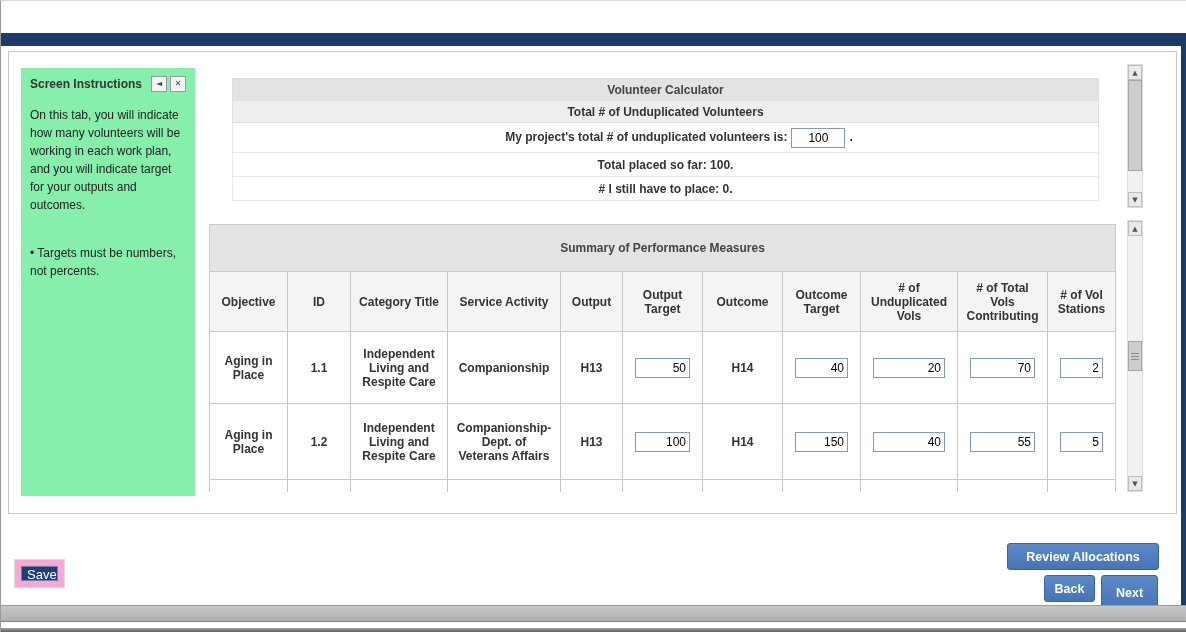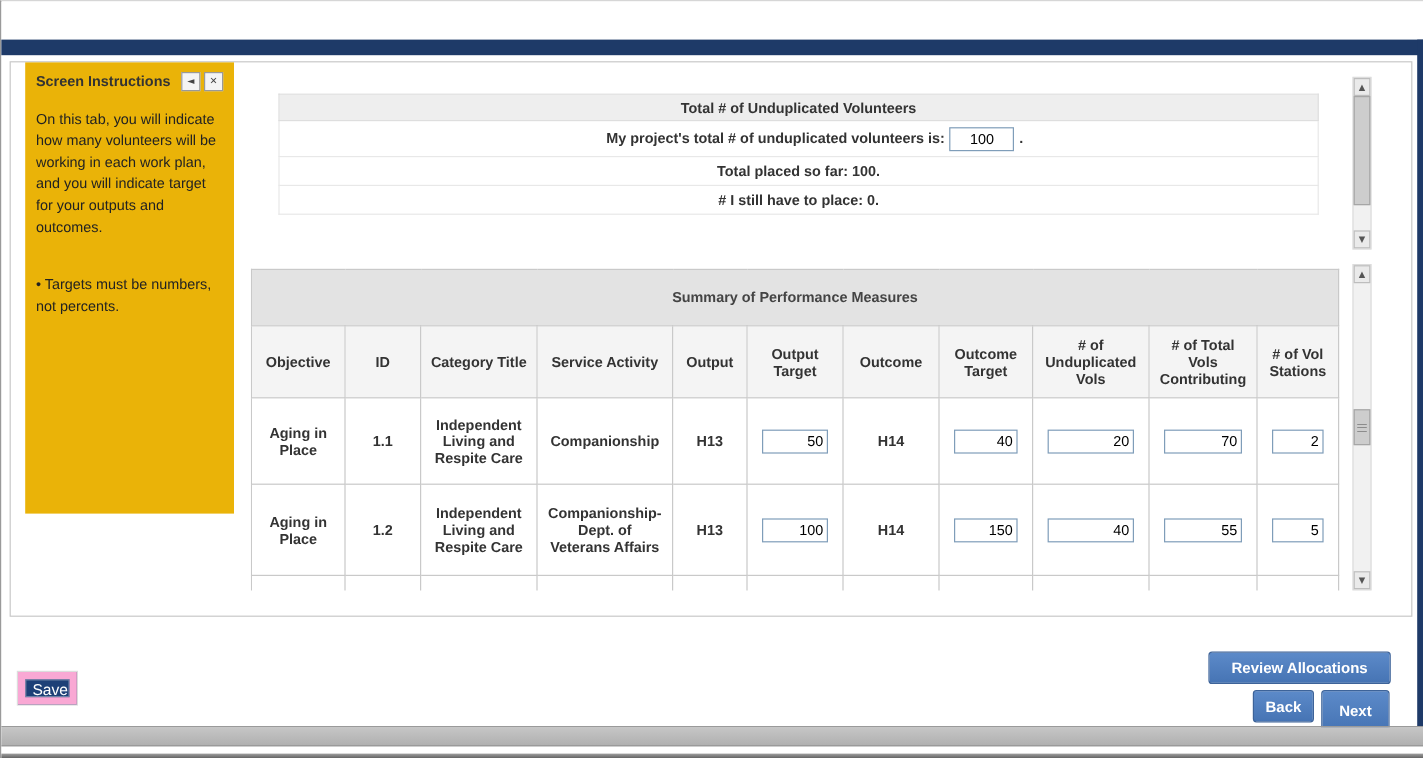--- a/index.html
+++ b/index.html
@@ -20,22 +20,22 @@
   .tab.active { background:#fff; color:#dd0077; }
 
   .navybar { position:absolute; top:32px; left:0; right:0; height:13px; background:#1e3a68; }
   .right-strip { position:absolute; top:32px; right:0; width:5px; height:572px; background:#1e3a68; }
 
   
   .frame { position:absolute; top:50px; left:7px; width:1169px; height:463px;
            border:1px solid #c9c9c9; background:#fff; }
 
   
-  .instructions { position:absolute; left:12px; top:0; width:174px; height:376px;
-                  background:#eab308; padding:8px 9px; }
+  .instructions { position:absolute; left:12px; top:16px; width:174px; height:428px;
+                  background:#86efac; padding:8px 9px; }
   .instr-head { display:flex; justify-content:space-between; align-items:center; }
   .instr-title { font-weight:bold; font-size:12px; color:#333; }
   .instr-ctrls { display:flex; }
   .mini-btn { width:16px; height:16px; font-size:8px; line-height:1; border:1px solid #999;
               background:#f4f4f4; color:#444; padding:0; margin-left:3px; cursor:pointer;
               font-family:"DejaVu Sans",sans-serif; }
   .instr-text { font-size:12px; color:#222; line-height:1.5; margin:14px 0 0; }
   .instr-text + .instr-text { margin-top:30px; }
 
   
@@ -116,20 +116,23 @@
         </span>
       </div>
       <p class="instr-text">On this tab, you will indicate how many volunteers will be working in each work plan, and you will indicate target for your outputs and outcomes.</p>
       <p class="instr-text">• Targets must be numbers, not percents.</p>
     </div>
 
     <div class="calc-region">
       <div class="calc-inner">
         <table class="calc-table">
           <tbody>
+            <tr class="t-title">
+                <td>Volunteer Calculator</td>
+              </tr>
             <tr class="t-sub">
                 <td>Total # of Unduplicated Volunteers</td>
               </tr>
             <tr class="t-row t-input-row">
                 <td>
               <span>My project's total # of unduplicated volunteers is:</span><input type="text" class="calc-input" value="100" style=""><span>.</span>
             </td>
               </tr>
             <tr class="t-row">
                 <td>Total placed so far: 100.</td>

